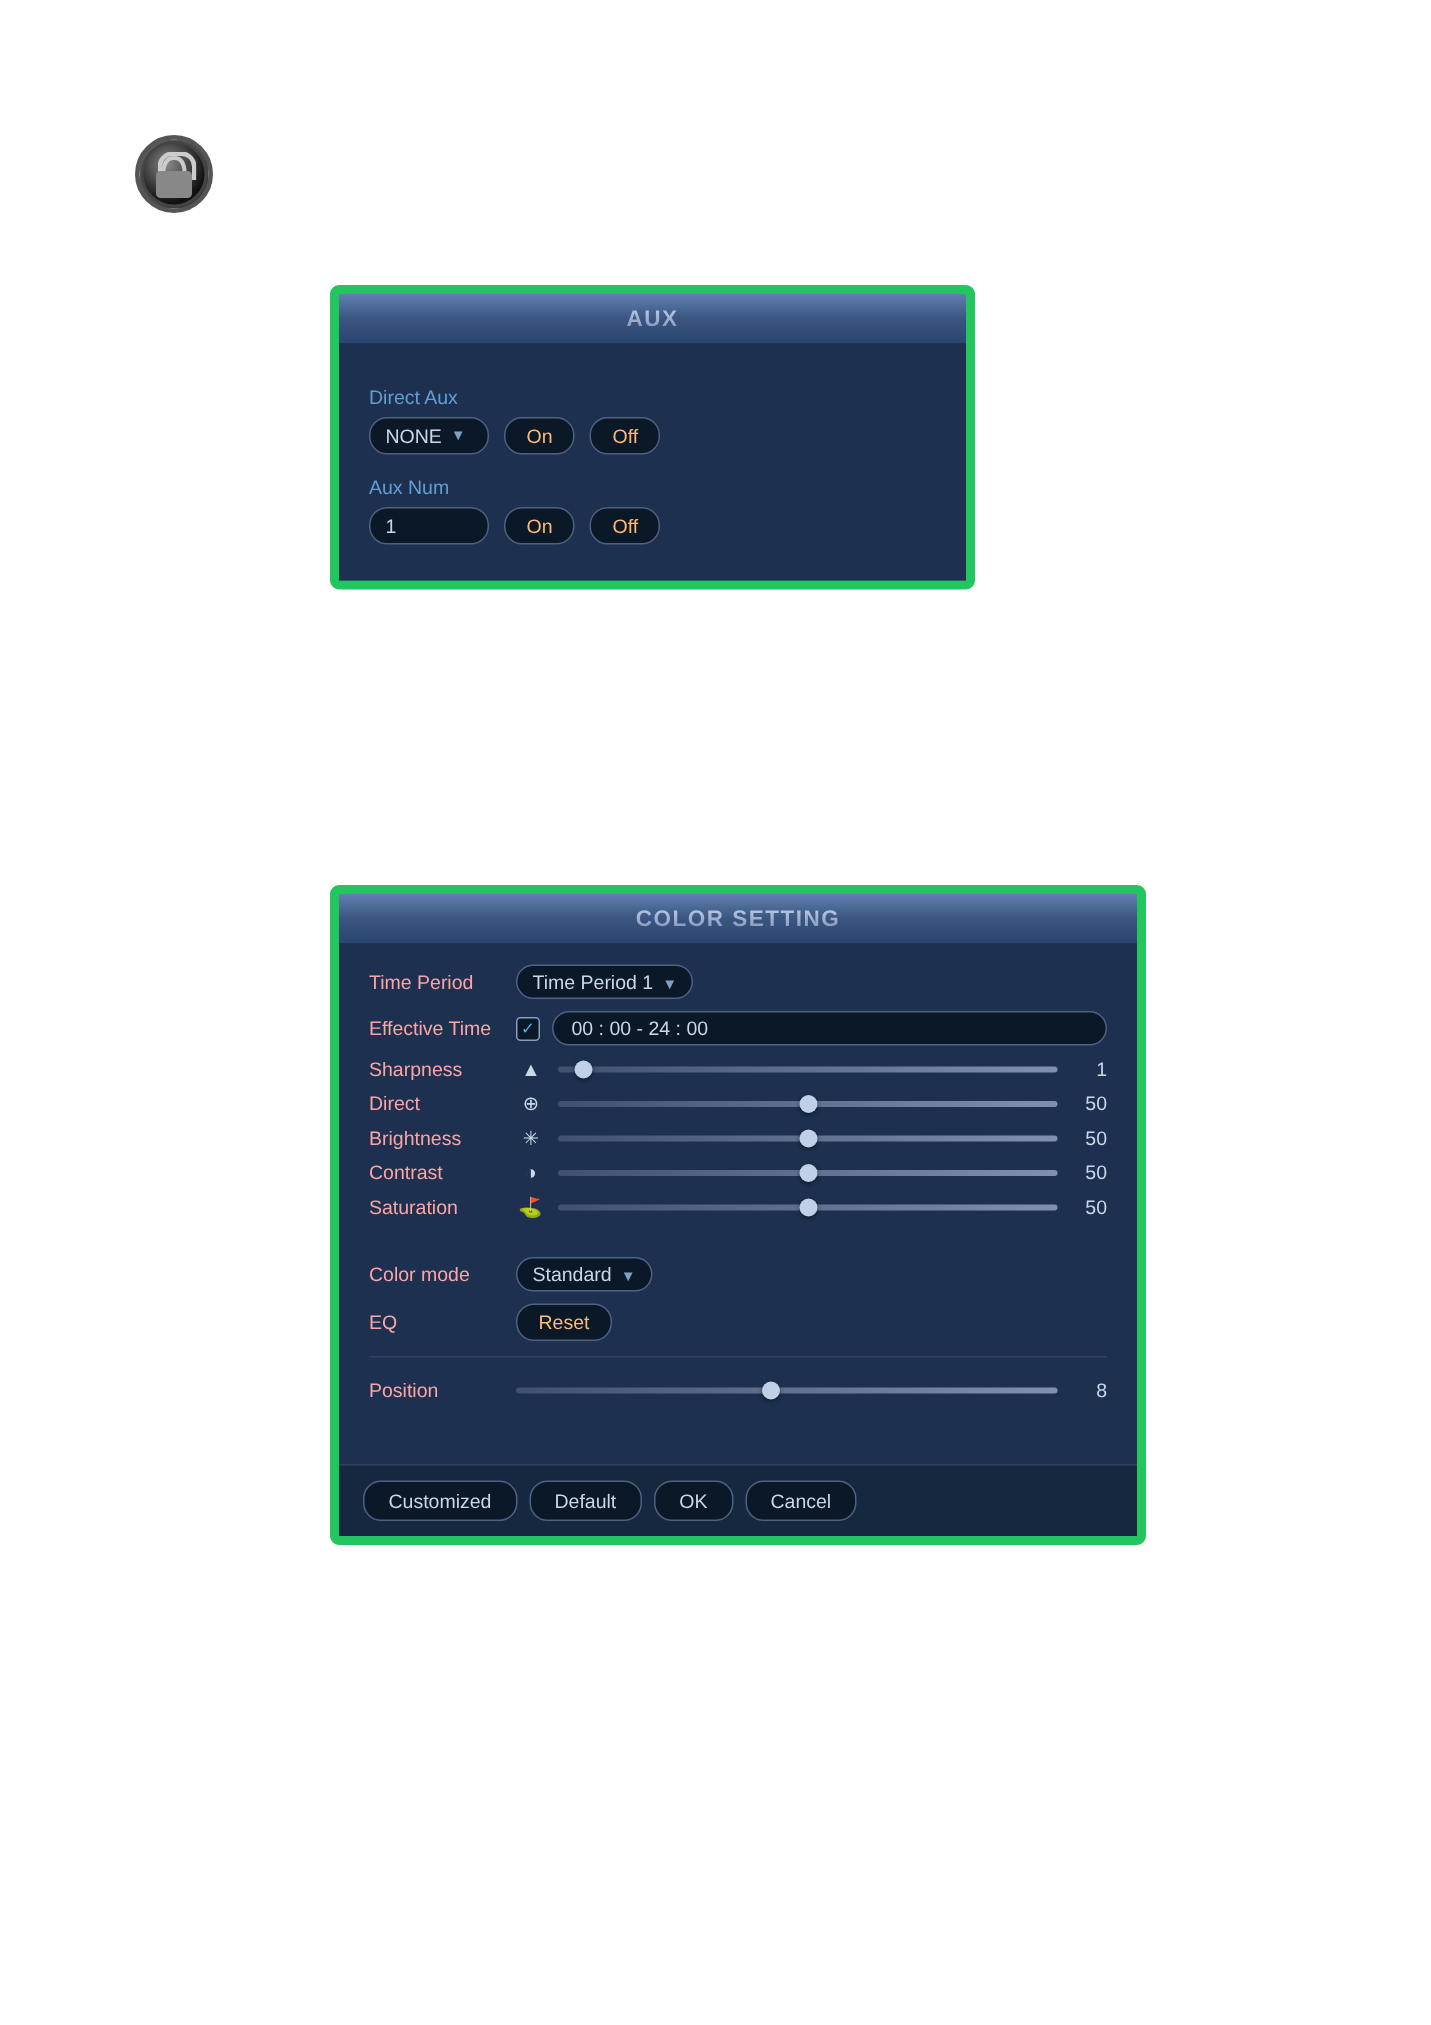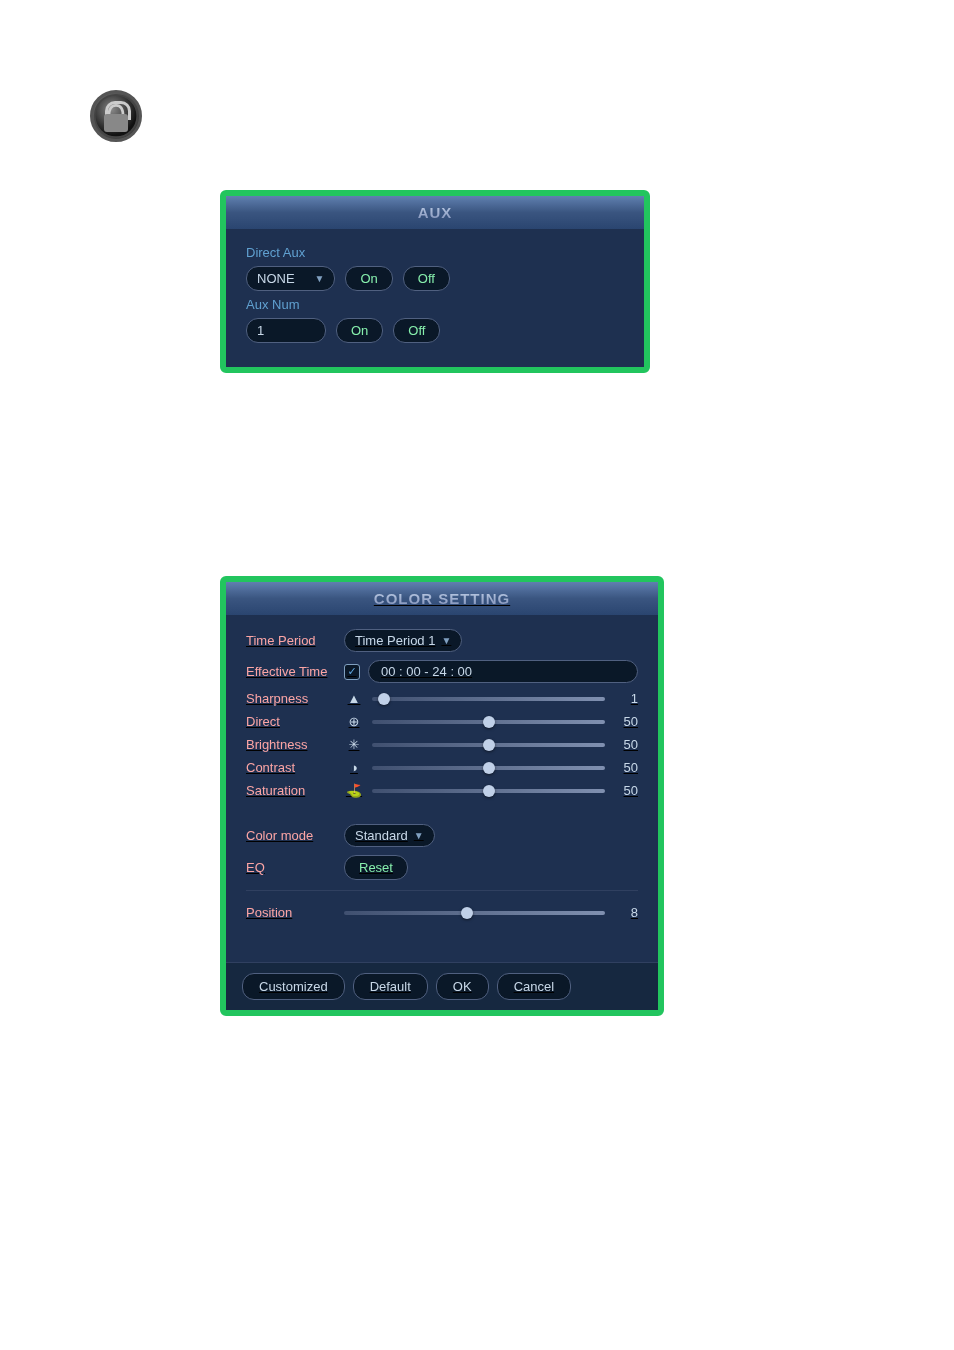--- a/index.html
+++ b/index.html
@@ -82,61 +82,60 @@
       background-clip: text;
     }
     .panel-body {
       padding: 14px 20px 18px;
       background: #1e3050;
     }
     .field-label {
       color: #60a0d0;
       font-size: 13px;
       margin-bottom: 6px;
-      margin-top: 2px;
+      margin-top: 14px;
     }
     .field-row {
       display: flex;
       align-items: center;
       gap: 10px;
       margin-bottom: 6px;
     }
     .select-box {
       background: #0a1828;
       border: 1px solid #506080;
       border-radius: 12px;
       color: #c8d8e8;
       font-size: 13px;
       padding: 4px 10px;
       display: flex;
       align-items: center;
-      gap: 20px;
+      gap: 6px;
       min-width: 80px;
     }
     .select-arrow {
       color: #80a0c0;
       font-size: 10px;
     }
     .btn-round {
       background: #0a1828;
       border: 1px solid #506080;
       border-radius: 12px;
-      color: #86efac;
+      color: #fdba74;
       font-size: 13px;
       padding: 4px 14px;
       cursor: pointer;
     }
 
     
     .color-panel {
-      top: 576px;
+      top: 590px;
       left: 220px;
-      width: 444px;
+      width: 544px;
       background: #1e3050;
-      text-decoration: underline;
     }
 
     .color-panel .panel-body {
       padding: 14px 20px 14px;
     }
 
     .cs-row {
       display: flex;
       align-items: center;
       margin-bottom: 8px;
@@ -190,21 +189,21 @@
 
     
     .time-select {
       background: #0a1828;
       border: 1px solid #506080;
       border-radius: 12px;
       color: #c8d8e8;
       font-size: 13px;
       padding: 3px 10px;
       display: flex;
-      align-items: center;
+      align-items: flex-end;
       gap: 6px;
     }
 
     
     .time-field {
       background: #0a1828;
       border: 1px solid #506080;
       border-radius: 12px;
       color: #c8d8e8;
       font-size: 13px;

